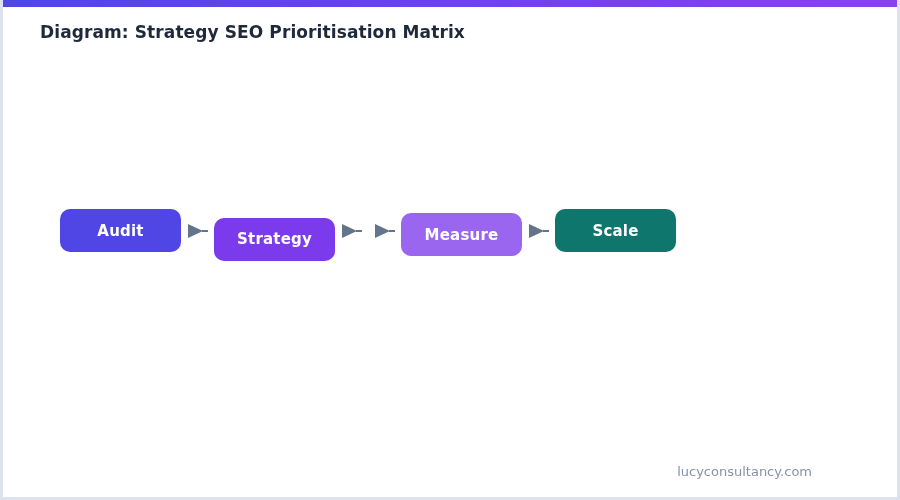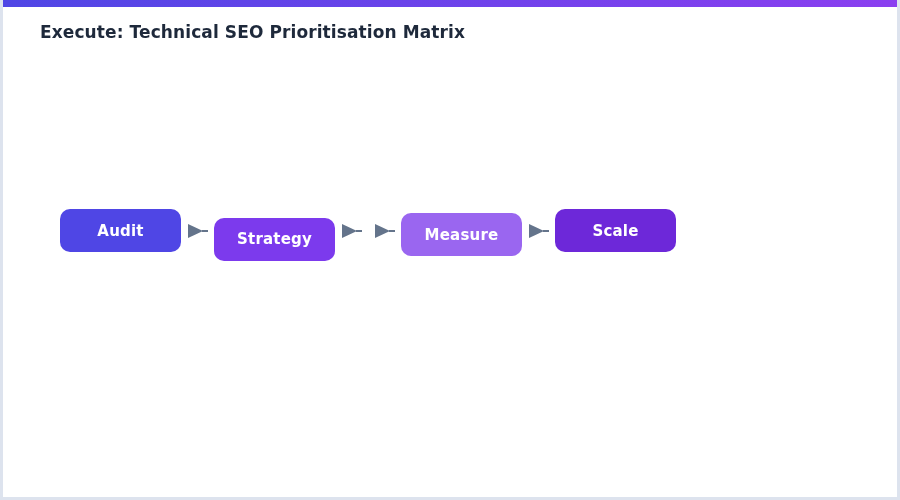--- a/index.html
+++ b/index.html
@@ -92,21 +92,21 @@
     white-space: nowrap;
   }
 </style>
 </head>
 <body>
 
 <div id="page" style="background: rgb(255, 255, 255); border-left-color: rgb(221, 227, 238); border-right-color: rgb(221, 227, 238); border-bottom-color: rgb(221, 227, 238);">
 
   <div id="accent-bar" style="height: 7px; background: linear-gradient(90deg, rgb(79, 70, 229) 0%, rgb(139, 63, 240) 100%);"></div>
 
-  <div id="page-title" style="color: rgb(30, 41, 59);">Execute: Technical SEO Prioritisation Matrix</div>
+  <div id="page-title" style="color: rgb(30, 41, 59);">Diagram: Strategy SEO Prioritisation Matrix</div>
 
   <div id="flow-row">
       <div class="flow-node" style="background: rgb(79, 70, 229);">
         <span class="flow-node-label" style="color: rgb(255, 255, 255);">Audit</span>
       </div>
       <div class="flow-arrow">
         <svg width="24" height="18" viewBox="0 0 24 18">
           <polygon points="2,2 17,9 2,16" fill="#64748b"></polygon>
           <rect x="16" y="8" width="6" height="2" fill="#64748b"></rect>
         </svg>
@@ -128,19 +128,20 @@
       </div>
       <div class="flow-node" style="background: rgb(154, 102, 240); margin-top: 8px;">
         <span class="flow-node-label" style="color: rgb(255, 255, 255);">Measure</span>
       </div>
       <div class="flow-arrow">
         <svg width="24" height="18" viewBox="0 0 24 18">
           <polygon points="2,2 17,9 2,16" fill="#64748b"></polygon>
           <rect x="16" y="8" width="6" height="2" fill="#64748b"></rect>
         </svg>
       </div>
-      <div class="flow-node" style="background: #6d28d9;">
+      <div class="flow-node" style="background: #0f766e;">
         <span class="flow-node-label" style="color: rgb(255, 255, 255);">Scale</span>
       </div>
     </div>
 
+  <div id="footer-url" style="color: rgb(136, 146, 168);">lucyconsultancy.com</div>
 
 </div>
 
 </body></html>

